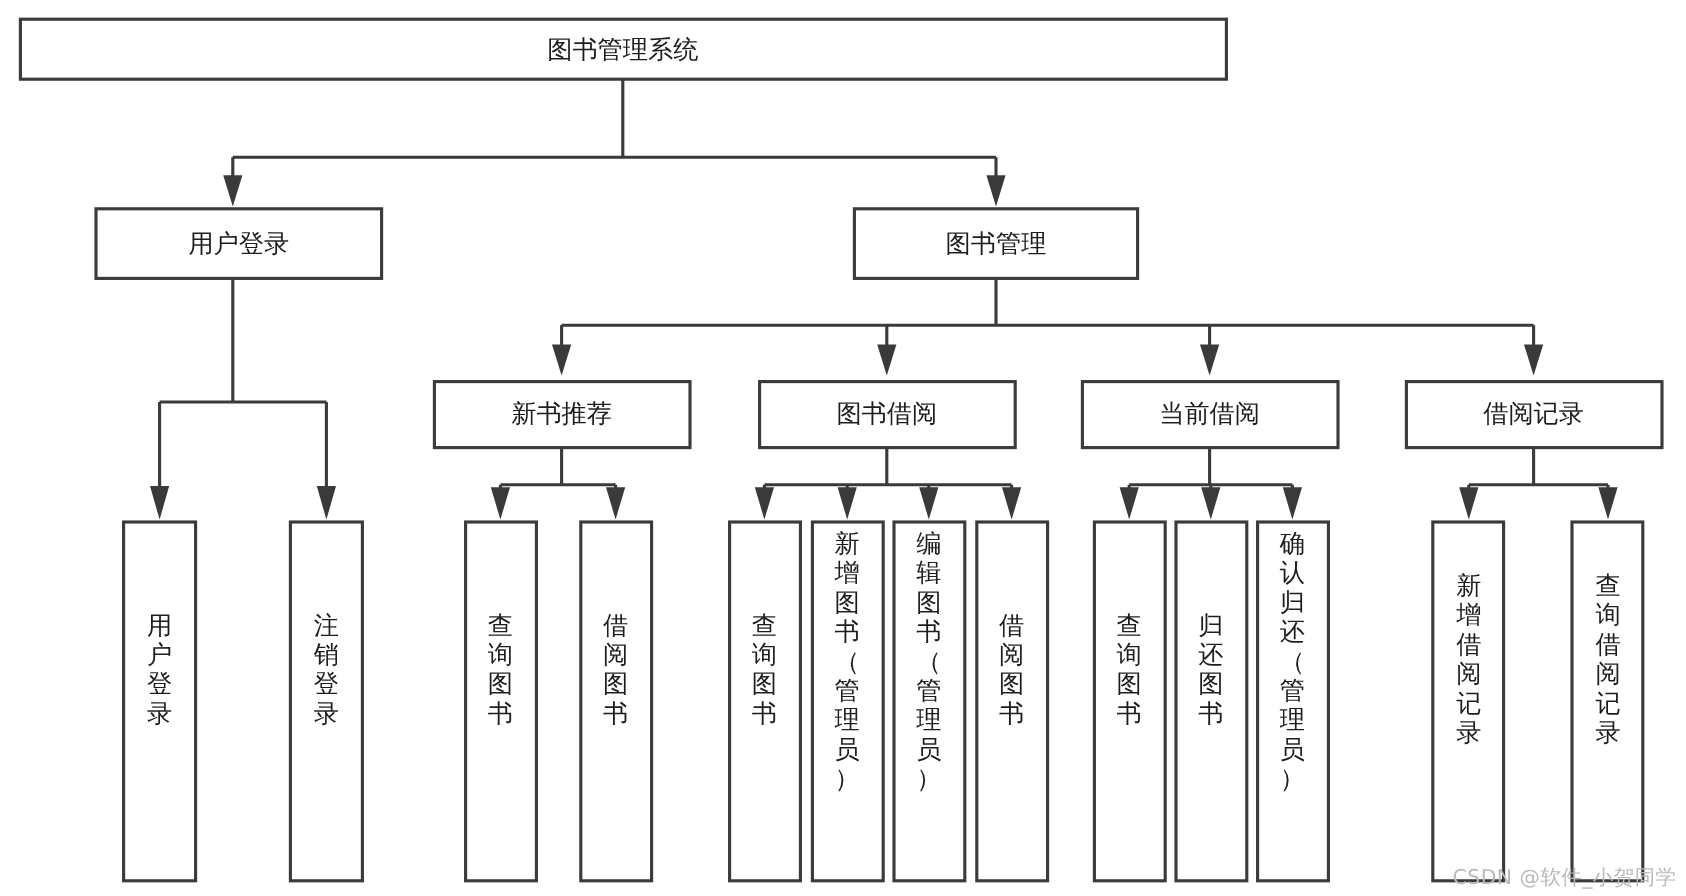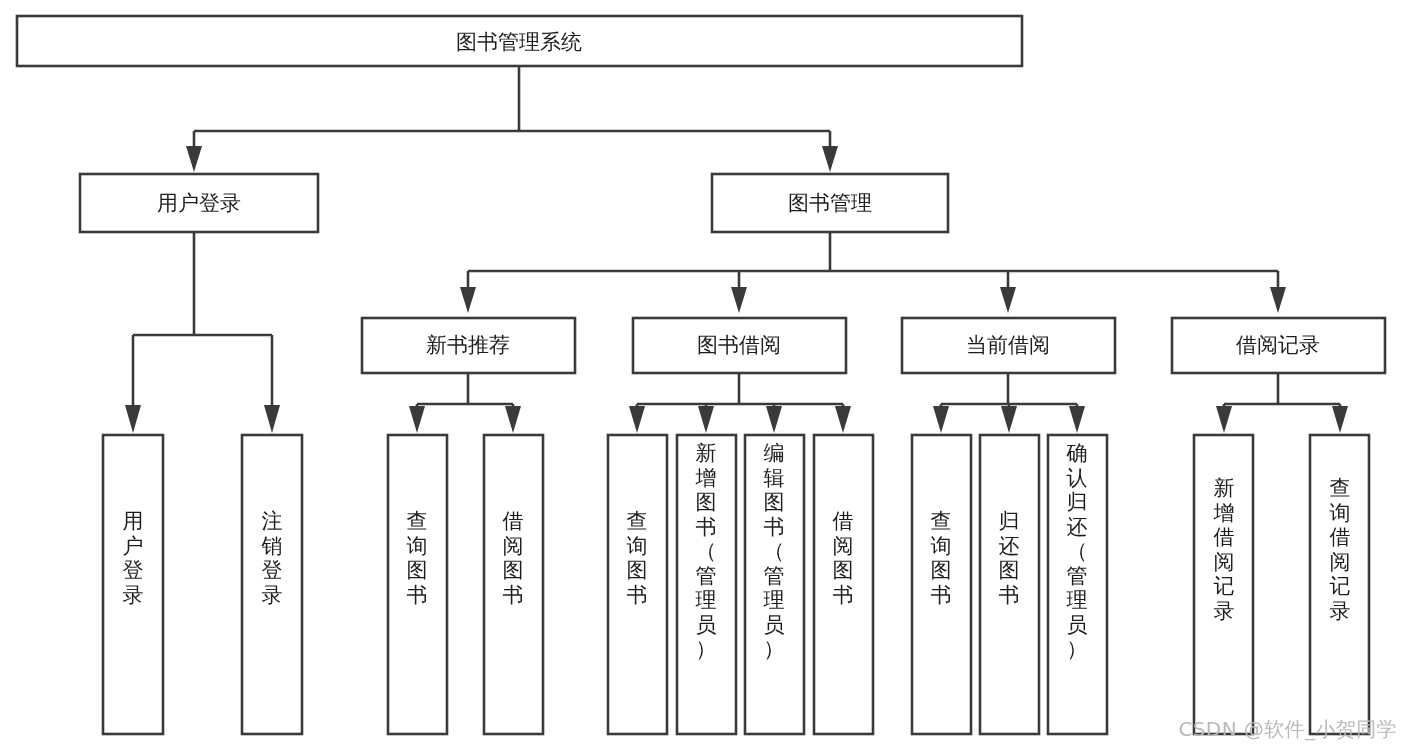--- a/index.html
+++ b/index.html
@@ -52,21 +52,21 @@
     fill: #1d1d1d;
     font-family: "DejaVu Sans", "Liberation Sans", sans-serif;
     font-size: 21px;
     text-anchor: middle;
   }
   .watermark-text {
     position: absolute;
     right: 8px;
     bottom: 4px;
     font-family: "DejaVu Sans", "Liberation Sans", sans-serif;
-    font-size: 20px;
+    font-size: 17px;
     color: #b9b9b9;
     white-space: nowrap;
     letter-spacing: 0.4px;
     user-select: none;
   }
 </style>
 </head>
 <body>
 
 <div id="diagram-root">

